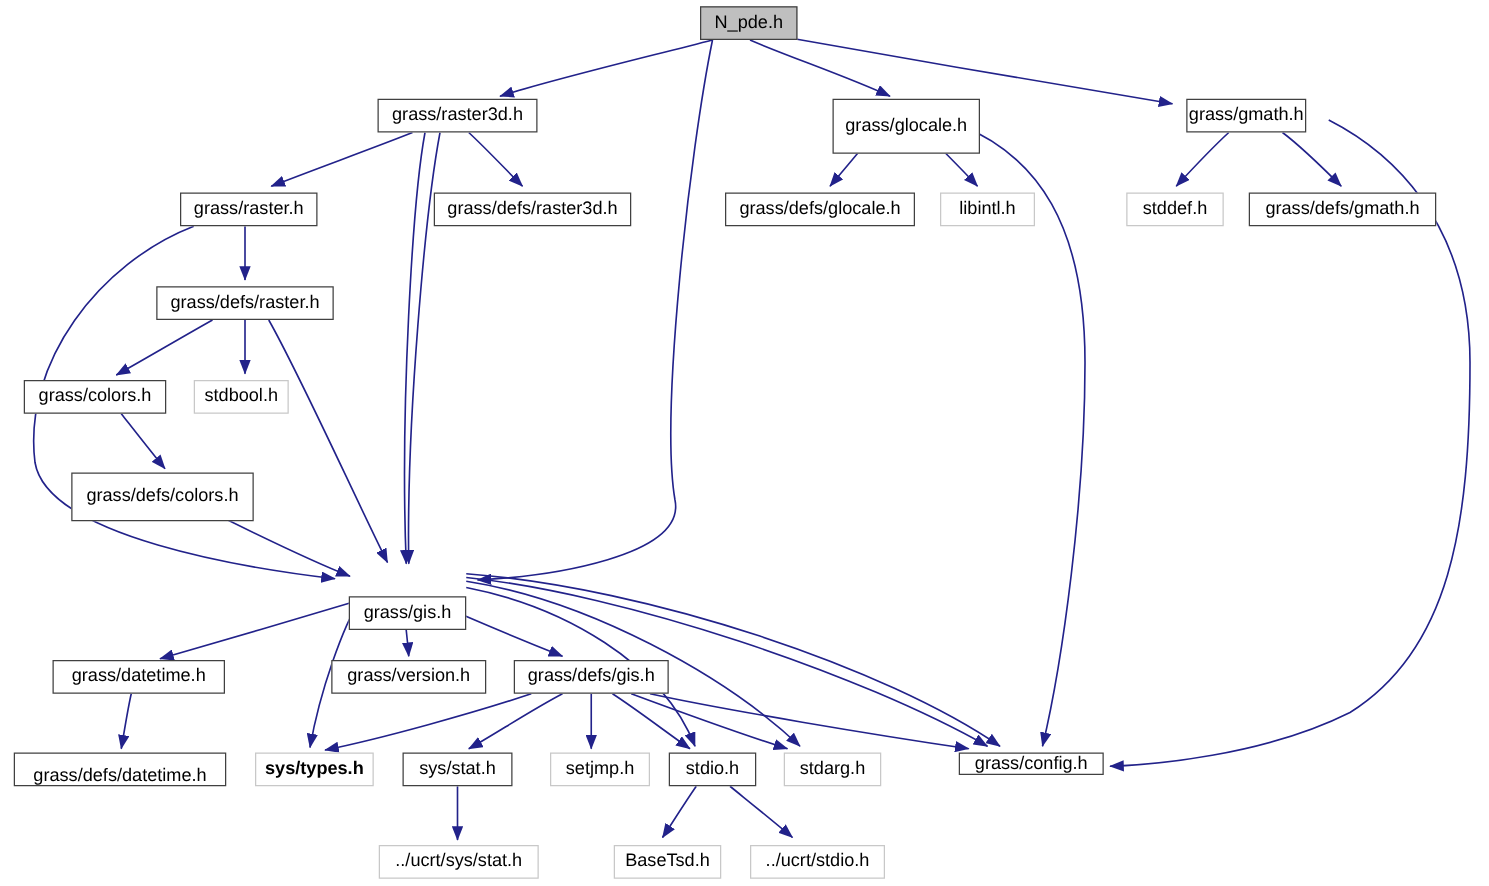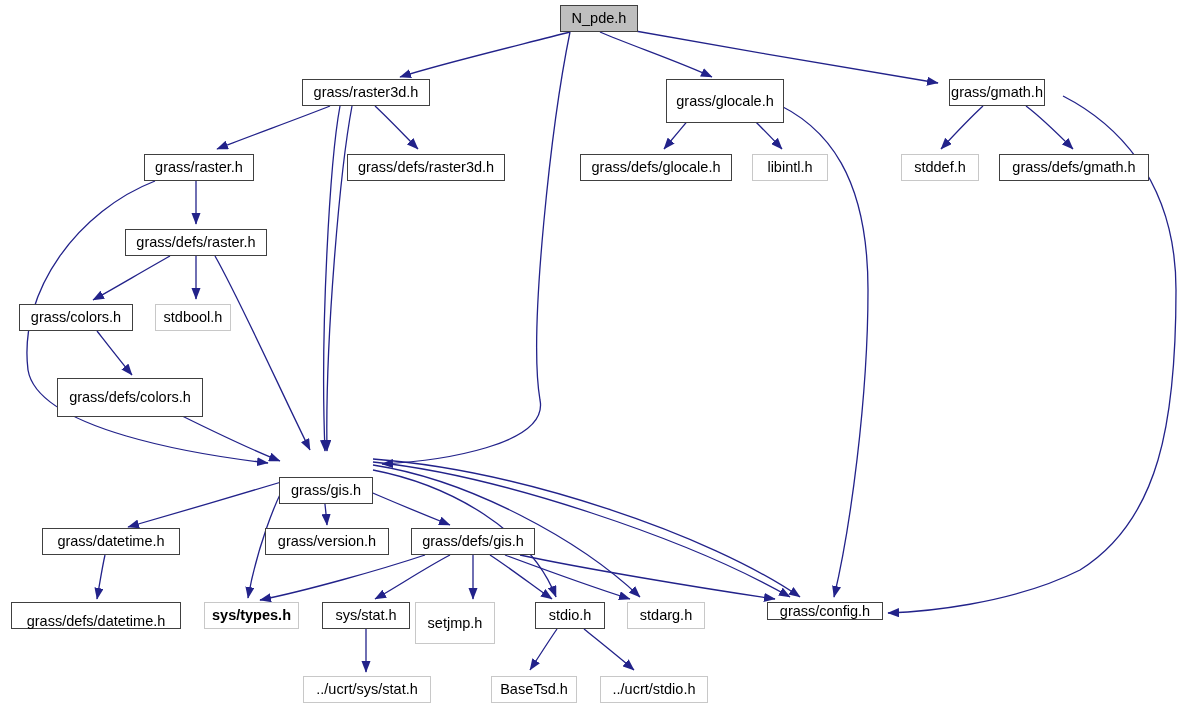--- a/index.html
+++ b/index.html
@@ -164,21 +164,21 @@
       </div>
       <div class="gnode" style="left: 11px; top: 602px; width: 170px; height: 27px; align-items: flex-end;">
         <span class="nlabel">grass/defs/datetime.h</span>
       </div>
       <div class="gnode extern" style="left: 204px; top: 602px; width: 95px; height: 27px; font-weight: bold;">
         <span class="nlabel">sys/types.h</span>
       </div>
       <div class="gnode" style="left: 322px; top: 602px; width: 88px; height: 27px; text-align: right;">
         <span class="nlabel">sys/stat.h</span>
       </div>
-      <div class="gnode extern" style="left: 415px; top: 602px; width: 80px; height: 42px; justify-content: center;">
+      <div class="gnode extern" style="left: 440px; top: 602px; width: 80px; height: 27px; justify-content: center;">
         <span class="nlabel">setjmp.h</span>
       </div>
       <div class="gnode" style="left: 535px; top: 602px; width: 70px; height: 27px;">
         <span class="nlabel">stdio.h</span>
       </div>
       <div class="gnode extern" style="left: 627px; top: 602px; width: 78px; height: 27px;">
         <span class="nlabel">stdarg.h</span>
       </div>
       <div class="gnode" style="left: 767px; top: 602px; width: 116px; height: 18px;">
         <span class="nlabel">grass/config.h</span>

